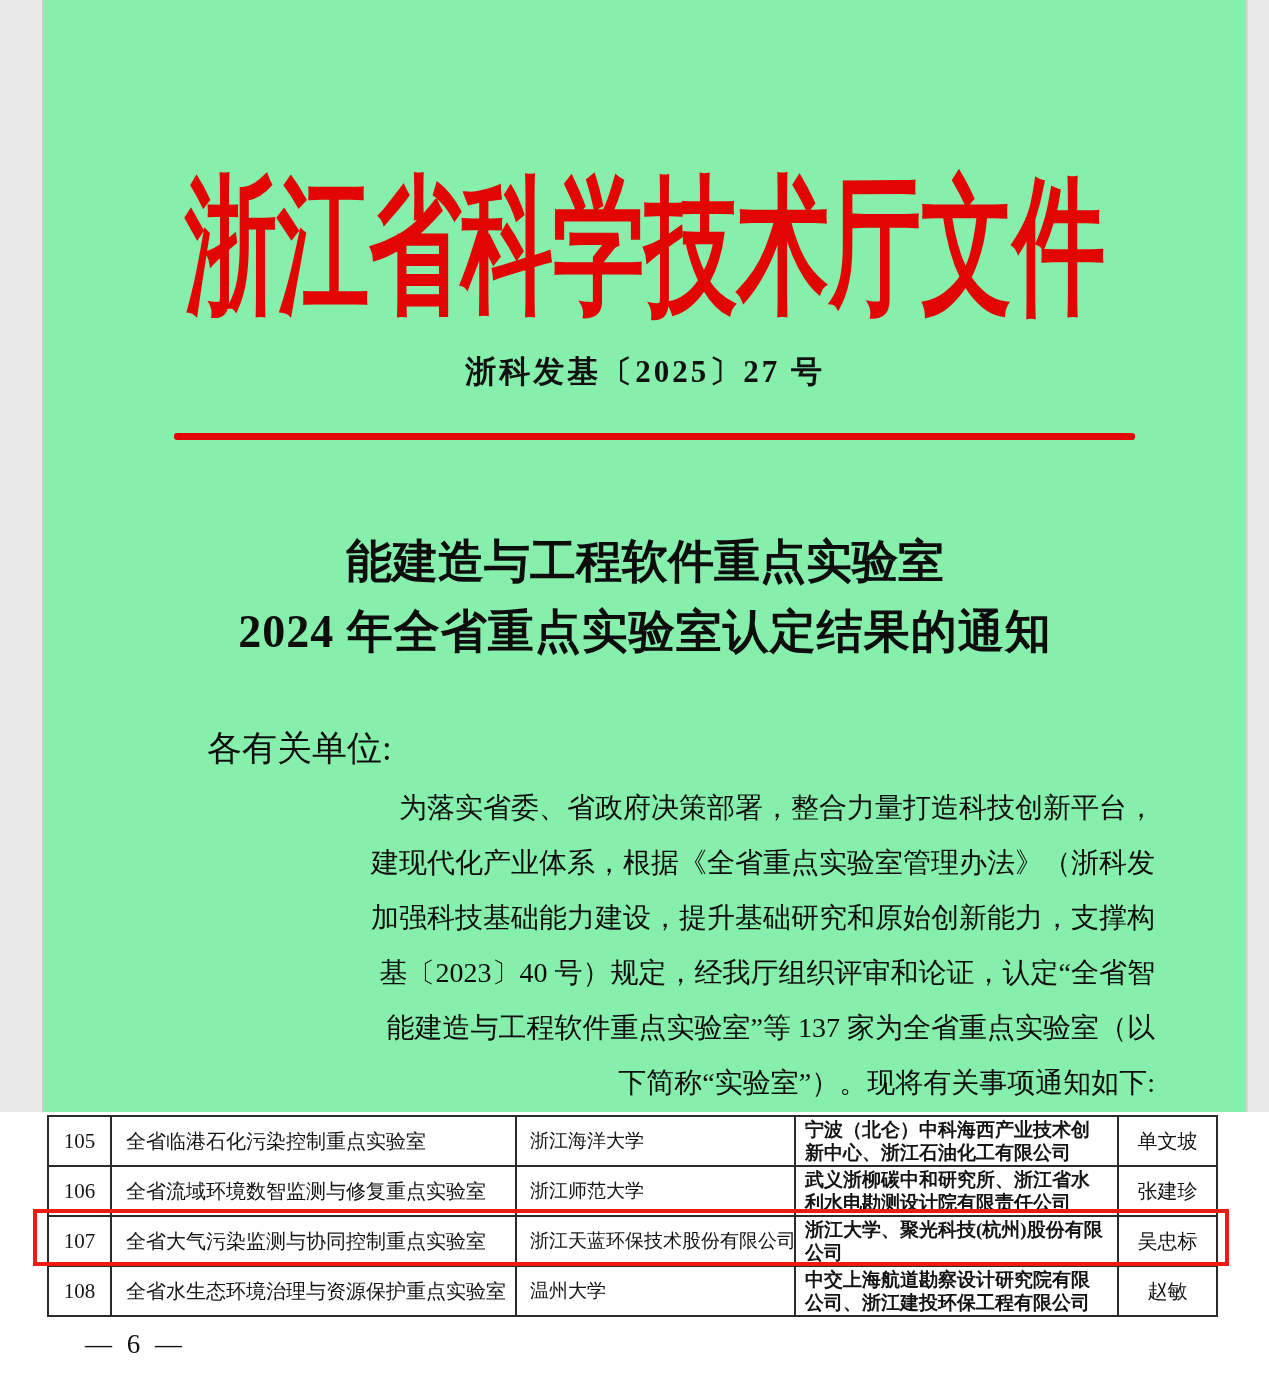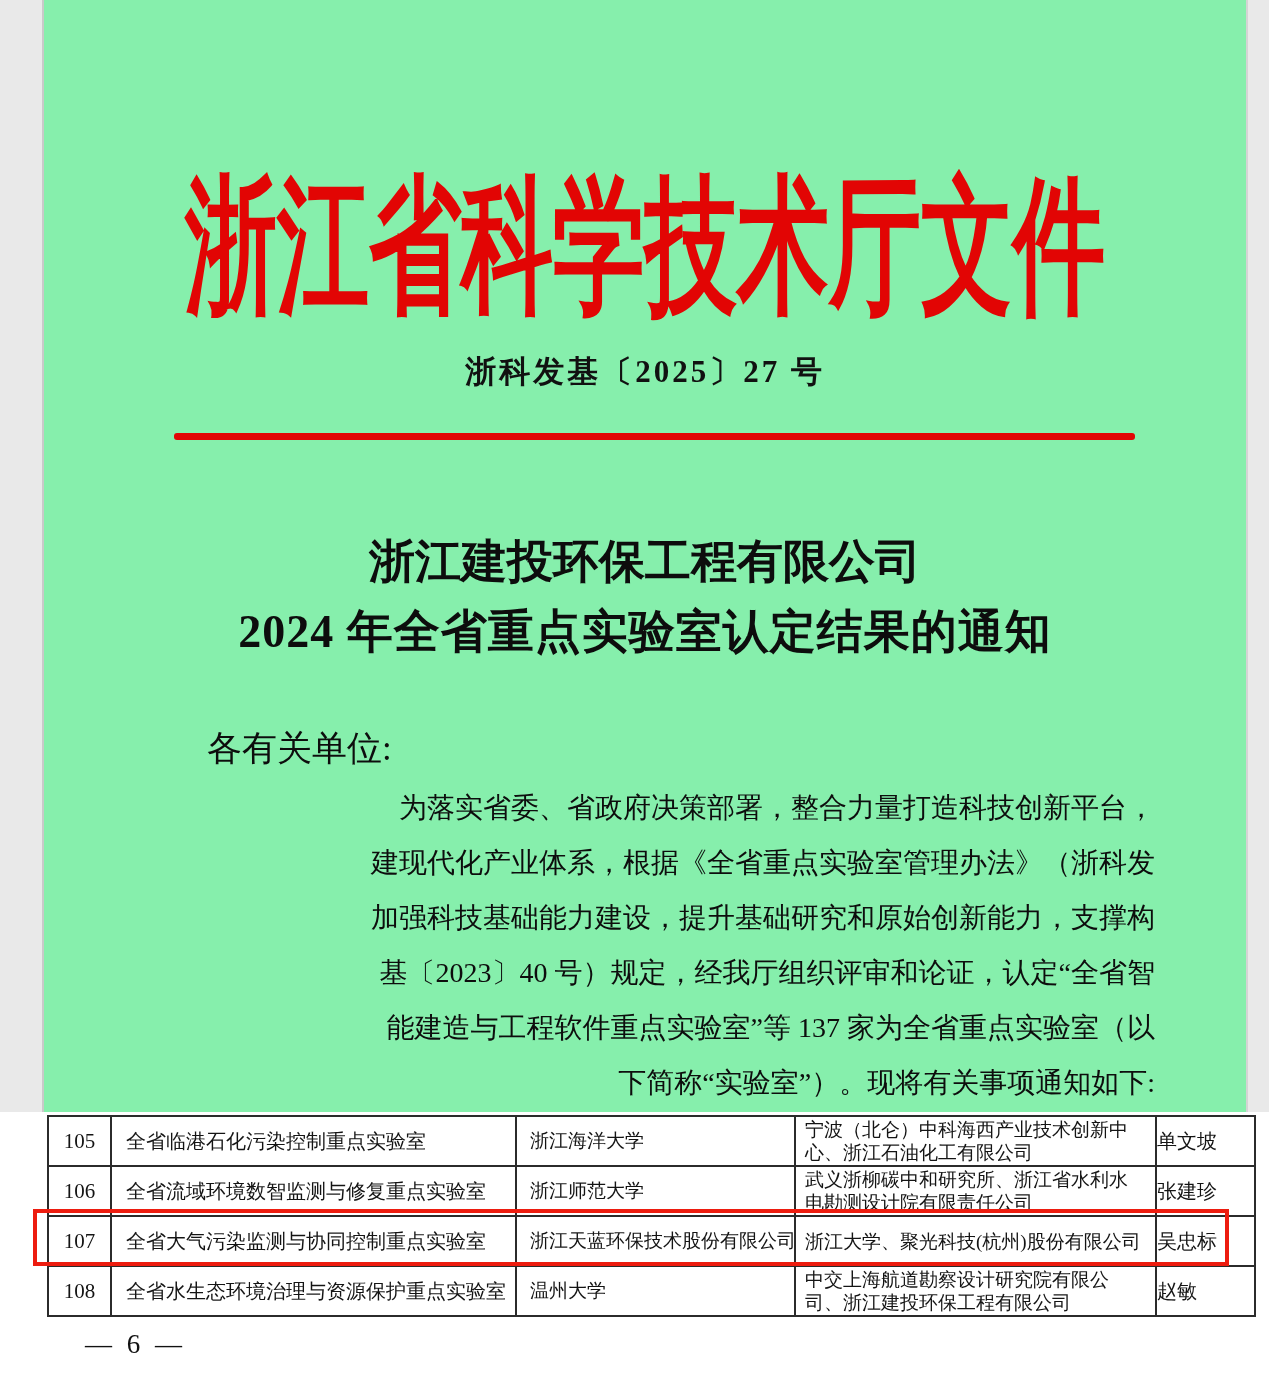--- a/index.html
+++ b/index.html
@@ -59,41 +59,41 @@
   }
   table.labs td {
     border:2px solid #2b2b2b; vertical-align:middle;
     color:#141414; overflow:hidden;
   }
   tr.r0 { height:49px; } tr.r1 { height:49px; }
   tr.r2 { height:50px; } tr.r3 { height:48px; }
   td.c-no  { width:63px;  text-align:center; font-size:21px; }
   td.c-lab { width:405px; font-size:20px; padding-left:14px; white-space:nowrap; }
   td.c-inst{ width:279px; font-size:19px; padding-left:13px;  white-space:nowrap; }
-  td.c-par { width:361px; font-size:19px; line-height:23px; padding:1px 9px; }
-  td.c-dir { width:99px;  text-align:left; font-size:20px; }
+  td.c-par { width:323px; font-size:19px; line-height:23px; padding:1px 9px;font-weight:bold; }
+  td.c-dir { width:99px;  text-align:center; font-size:20px; }
   .hlbox {
     position:absolute; left:33px; top:97px; width:1196px; height:57px;
     border:4px solid #ed1c0f; pointer-events:none;
   }
   .pagenum {
     position:absolute; left:85px; top:217px;
     font-size:27px; letter-spacing:4px; color:#111;
   }
 </style>
 </head>
 <body>
 
 <div class="canvas">
 
   <div class="page-top">
     <div class="letterhead">浙江省科学技术厅文件</div>
     <div class="docnum">浙科发基〔2025〕27 号</div>
     <div class="redline"></div>
-    <div class="h1">浙江建投环保工程有限公司</div>
+    <div class="h1">能建造与工程软件重点实验室</div>
     <div class="h2">2024 年全省重点实验室认定结果的通知</div>
     <div class="salutation">各有关单位:</div>
     <div class="bodytext">
       <div class="bline indent">为落实省委、省政府决策部署，整合力量打造科技创新平台，</div>
       <div class="bline">建现代化产业体系，根据《全省重点实验室管理办法》（浙科发</div>
       <div class="bline">加强科技基础能力建设，提升基础研究和原始创新能力，支撑构</div>
       <div class="bline">基〔2023〕40 号）规定，经我厅组织评审和论证，认定“全省智</div>
       <div class="bline">能建造与工程软件重点实验室”等 137 家为全省重点实验室（以</div>
       <div class="bline">下简称“实验室”）。现将有关事项通知如下:</div>
     </div>

